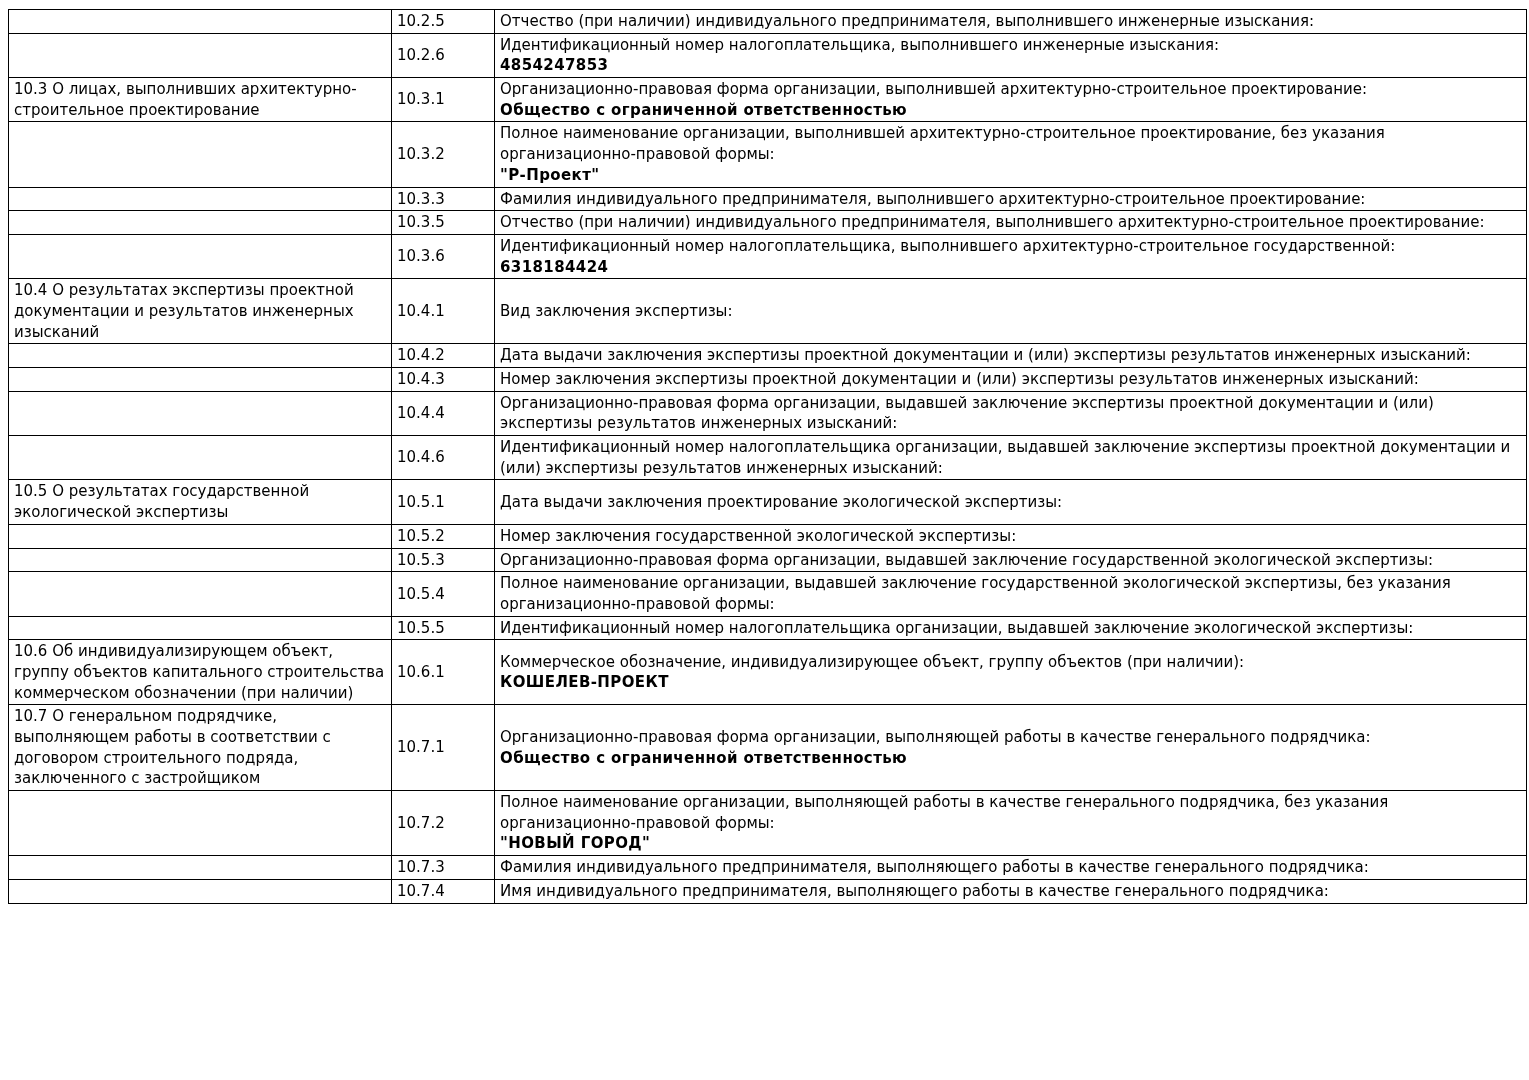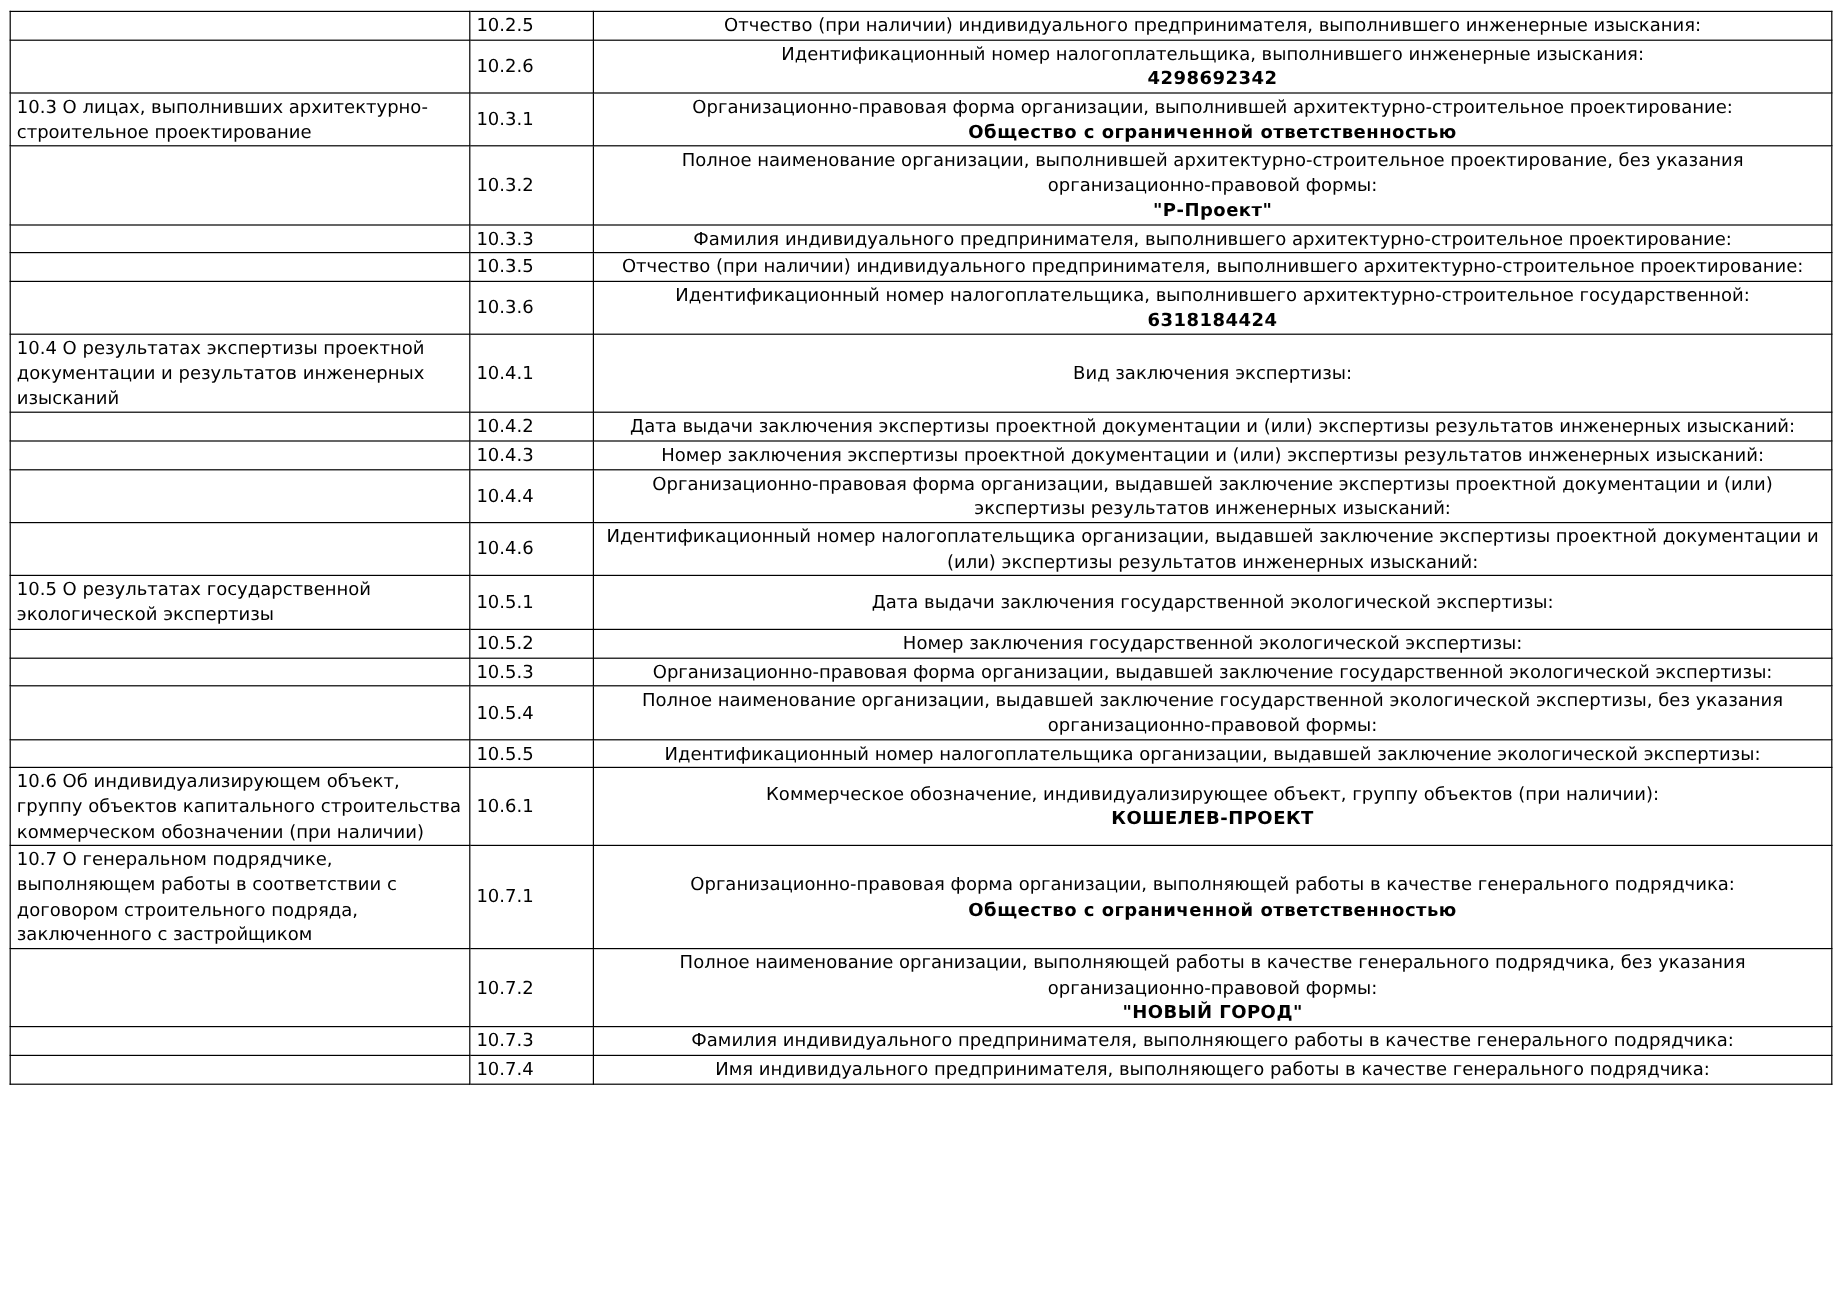--- a/index.html
+++ b/index.html
@@ -33,21 +33,20 @@
     padding-left: 4px;
     padding-right: 6px;
   }
   td.col-num {
     width: 92px;
     padding-left: 4px;
   }
   td.col-content {
     width: 1021px;
     padding-left: 6px;
-    text-align: center;
   }
   td.no-top-border {
     border-top: none;
   }
   .item-value {
     font-weight: bold;
     letter-spacing: 0.4px;
   }
 </style>
 </head>
@@ -63,21 +62,21 @@
       <div class="item-label">Отчество (при наличии) индивидуального предпринимателя, выполнившего инженерные изыскания:</div>
       <div class="item-value"></div>
     </td>
   </tr>
 
   <tr>
     <td class="col-section"></td>
     <td class="col-num">10.2.6</td>
     <td class="col-content">
       <div class="item-label">Идентификационный номер налогоплательщика, выполнившего инженерные изыскания:</div>
-      <div class="item-value">4298692342</div>
+      <div class="item-value">4854247853</div>
     </td>
   </tr>
 
   <tr>
     <td class="col-section">10.3 О лицах, выполнивших архитектурно-строительное проектирование</td>
     <td class="col-num">10.3.1</td>
     <td class="col-content">
       <div class="item-label">Организационно-правовая форма организации, выполнившей архитектурно-строительное проектирование:</div>
       <div class="item-value">Общество с ограниченной ответственностью</div>
     </td>
@@ -163,21 +162,21 @@
     <td class="col-content">
       <div class="item-label">Идентификационный номер налогоплательщика организации, выдавшей заключение экспертизы проектной документации и (или) экспертизы результатов инженерных изысканий:</div>
       <div class="item-value"></div>
     </td>
   </tr>
 
   <tr>
     <td class="col-section">10.5 О результатах государственной экологической экспертизы</td>
     <td class="col-num">10.5.1</td>
     <td class="col-content">
-      <div class="item-label">Дата выдачи заключения государственной экологической экспертизы:</div>
+      <div class="item-label">Дата выдачи заключения проектирование экологической экспертизы:</div>
       <div class="item-value"></div>
     </td>
   </tr>
 
   <tr>
     <td class="col-section"></td>
     <td class="col-num">10.5.2</td>
     <td class="col-content">
       <div class="item-label">Номер заключения государственной экологической экспертизы:</div>
       <div class="item-value"></div>

